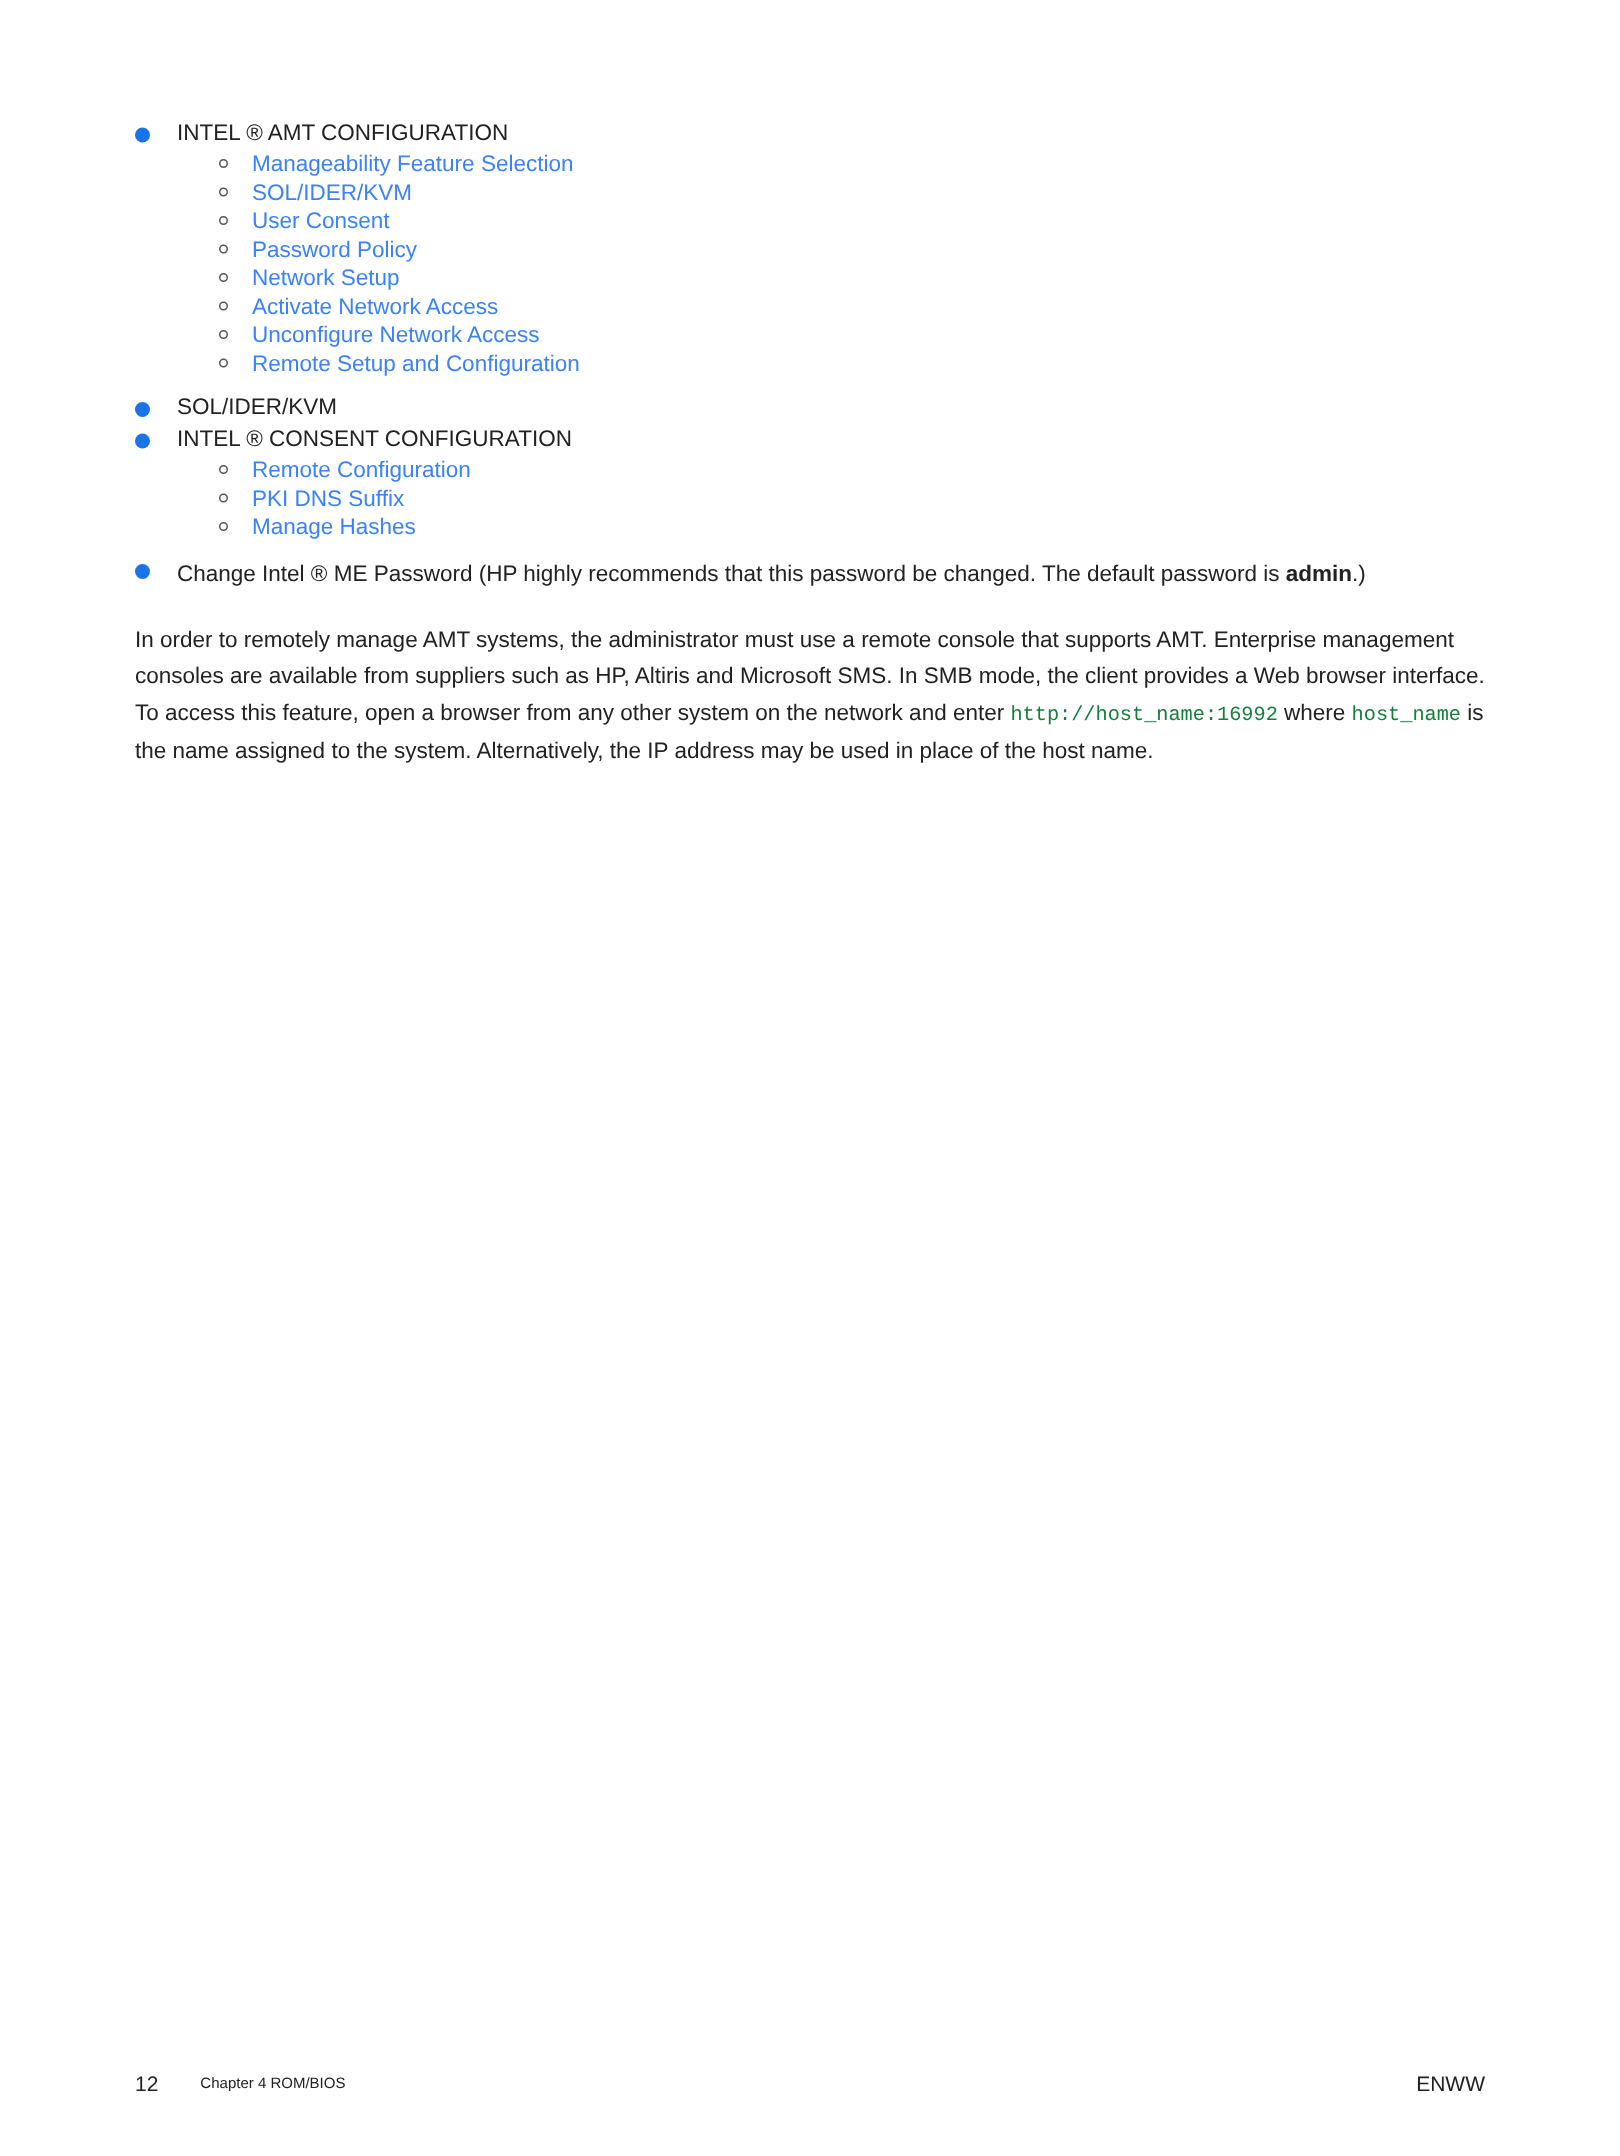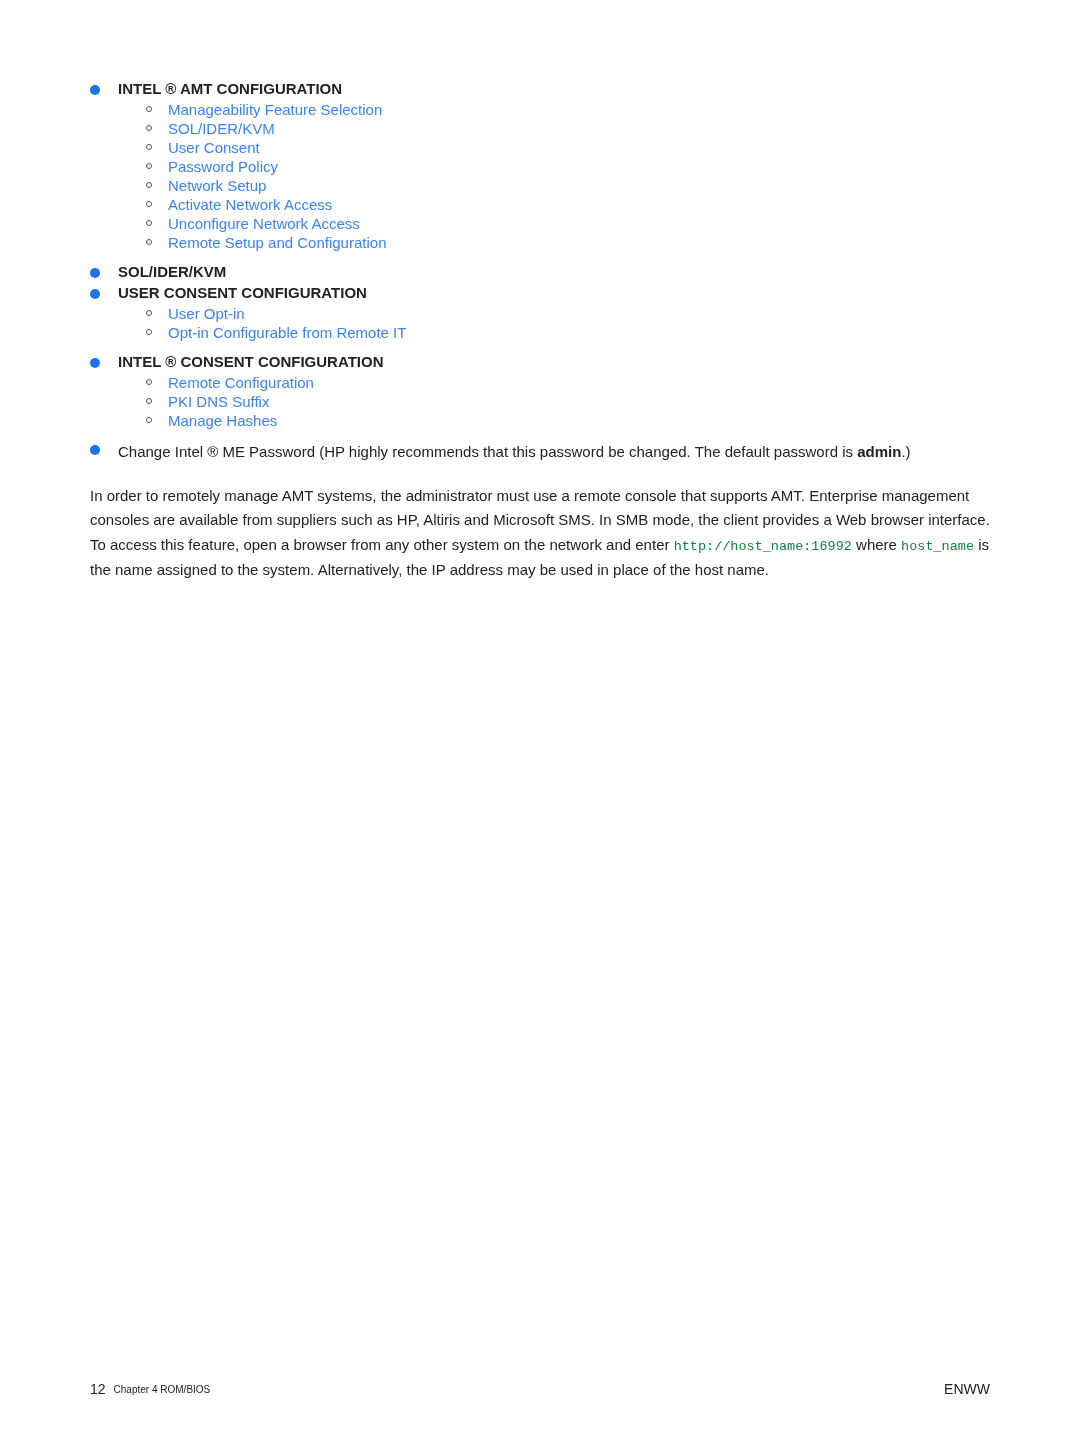--- a/index.html
+++ b/index.html
@@ -45,21 +45,21 @@
       height: 10px;
       background: #1a73e8;
       border-radius: 50%;
       margin-top: 5px;
       margin-right: 18px;
       flex-shrink: 0;
     }
 
     .l1-label {
       font-size: 15px;
-      font-weight: bold;
+      font-weight: normal;
       color: #222;
     }
 
     
     .list-l2 {
       list-style: none;
       padding: 0;
       margin: 4px 0 8px 28px;
     }
 
@@ -135,21 +135,21 @@
       display: flex;
       justify-content: space-between;
       padding: 0 90px;
       font-size: 14px;
       color: #222;
     }
 
     .footer-left {
       display: flex;
       align-items: center;
-      gap: 8px;
+      gap: 28px;
     }
 
     .footer-page {
       font-size: 14px;
     }
 
     .footer-chapter {
       font-size: 10px;
     }
 
@@ -206,36 +206,20 @@
         </div>
       </li>
 
       <li class="l1-block">
         <span class="bullet-dot"></span>
         <div>
           <span class="l1-label">SOL/IDER/KVM</span>
         </div>
       </li>
 
-      <li class="l1-block">
-        <span class="bullet-dot"></span>
-        <div>
-          <span class="l1-label">USER CONSENT CONFIGURATION</span>
-          <ul class="list-l2">
-            <li>
-                <span class="sub-bullet"></span>
-                <span class="l2-label">User Opt-in</span>
-              </li>
-            <li>
-                <span class="sub-bullet"></span>
-                <span class="l2-label">Opt-in Configurable from Remote IT</span>
-              </li>
-          </ul>
-        </div>
-      </li>
 
 
       <li class="l1-block">
         <span class="bullet-dot"></span>
         <div>
           <span class="l1-label">INTEL ® CONSENT CONFIGURATION</span>
           <ul class="list-l2">
             <li>
                 <span class="sub-bullet"></span>
                 <span class="l2-label">Remote Configuration</span>

